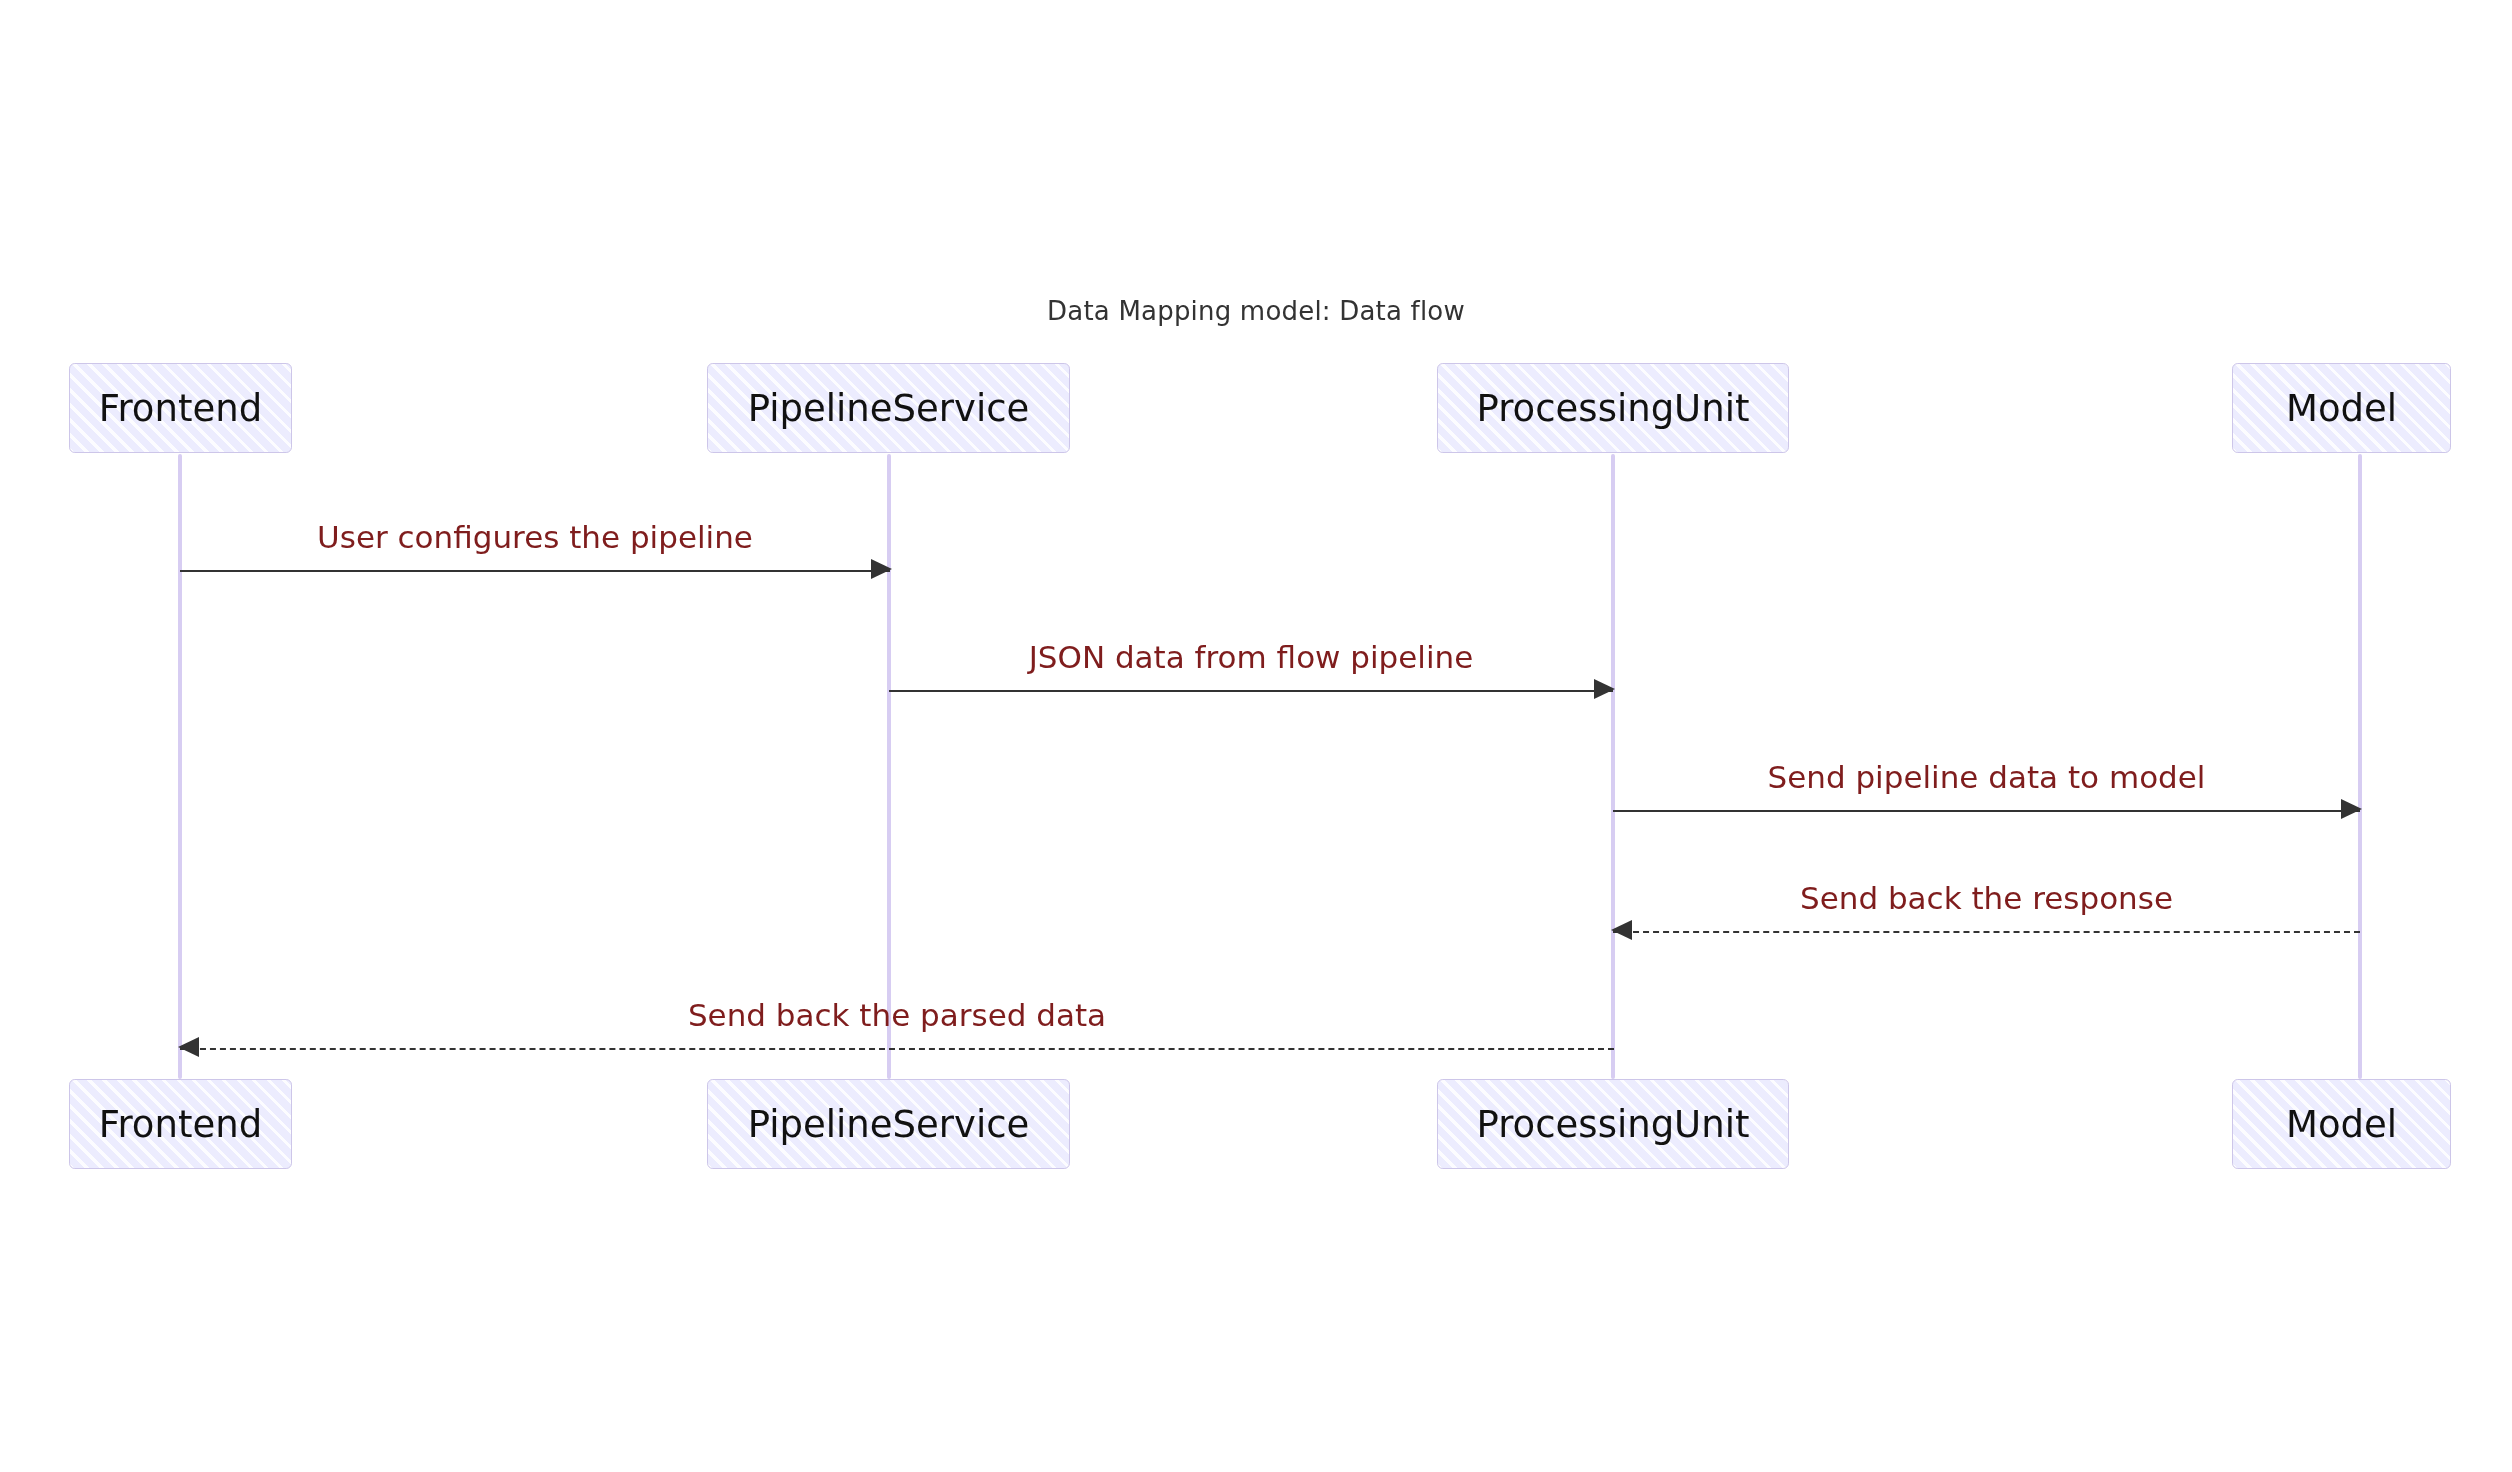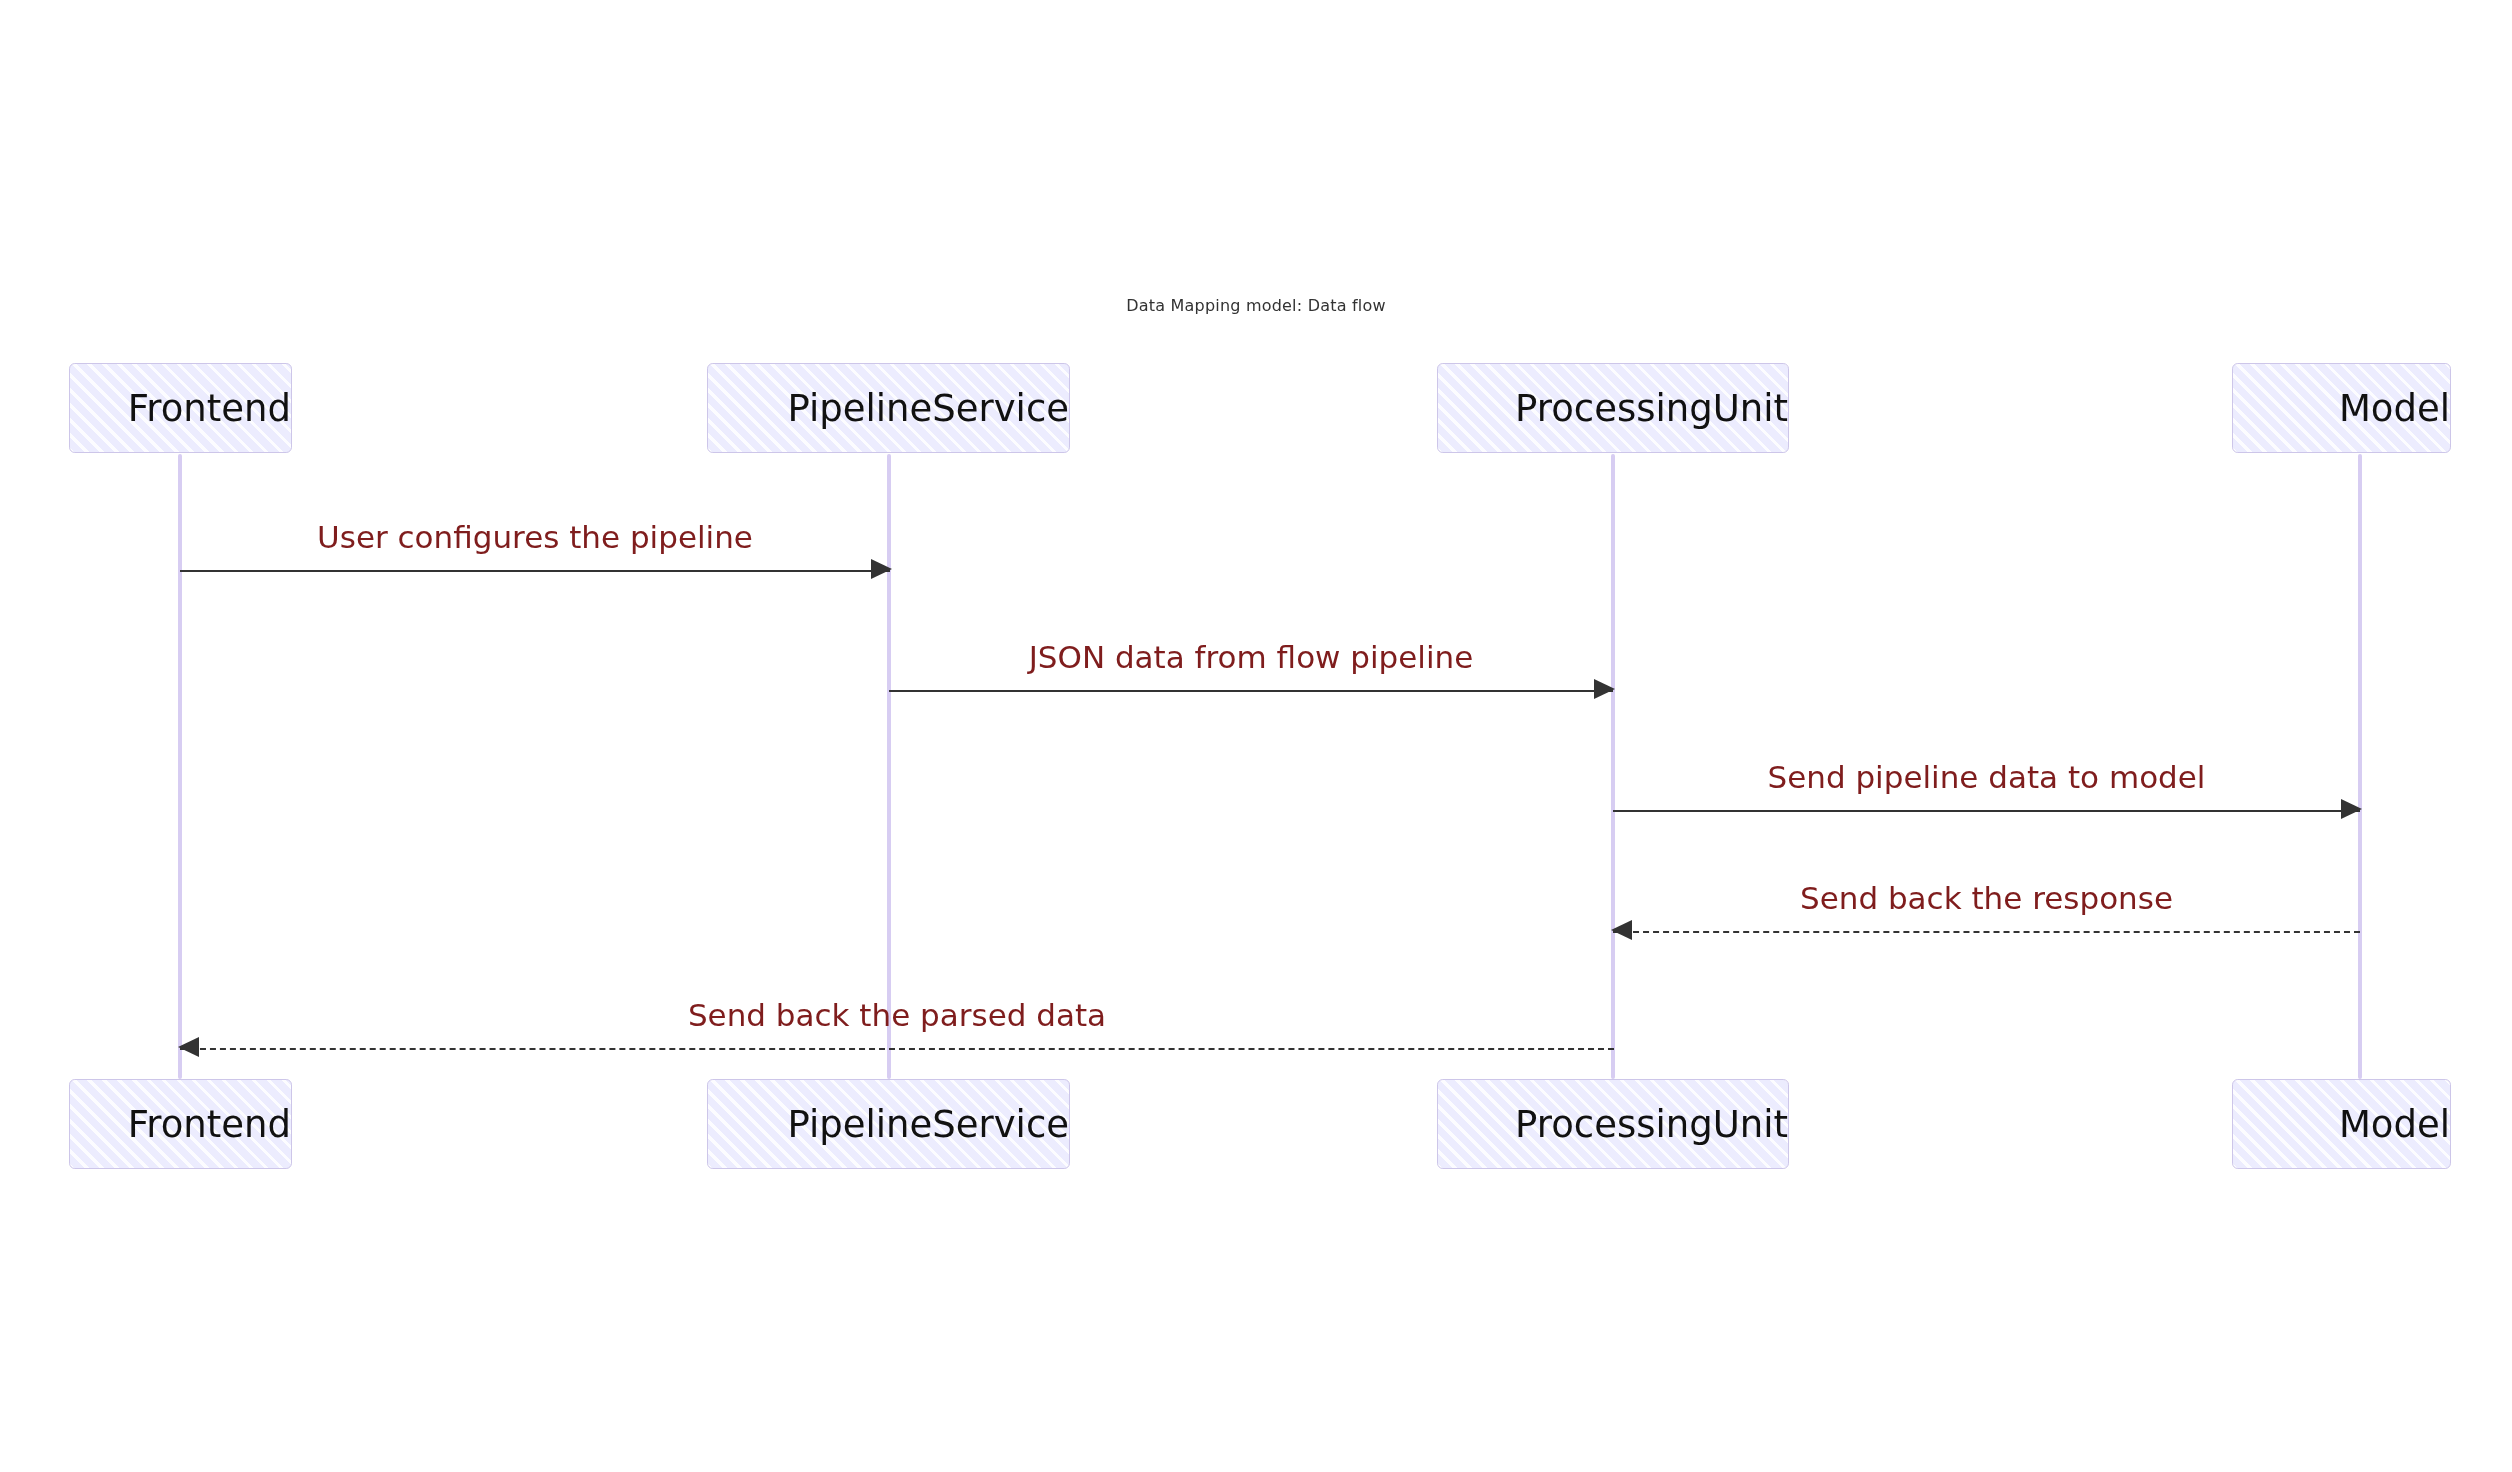--- a/index.html
+++ b/index.html
@@ -4,39 +4,39 @@
 <style>
   html,body{margin:0;padding:0;background:#ffffff;}
   body{width:2512px;height:1473px;position:relative;overflow:hidden;
        font-family:"DejaVu Sans","Liberation Sans",sans-serif;}
 
   #diagram{position:absolute;inset:0;}
 
   
   .diagram-title{
     position:absolute;left:0;right:0;top:296px;text-align:center;
-    font-size:16px;color:#333333;letter-spacing:0.2px;
+    font-size:26px;color:#333333;letter-spacing:0.2px;
     font-family:"DejaVu Sans","Liberation Sans",sans-serif;
   }
 
   
   .lifeline{
     position:absolute;width:3.8px;top:454px;height:625px;
     background:#d7cdf2;border-radius:1.9px;
   }
 
   
   .participant{
     position:absolute;height:90px;
     border:1.9px solid #cdc6e9;border-radius:5.8px;
     background-color:#ececfe;
     background-image:repeating-linear-gradient(45deg,
         rgba(255,255,255,.85) 0px,rgba(255,255,255,.85) 2.9px,
         rgba(0,0,0,0) 2.9px,rgba(0,0,0,0) 10.6px);
-    display:flex;align-items:center;justify-content:flex-end;
+    display:flex;align-items:center;justify-content:center;
     box-sizing:border-box;
   }
   .participant .plabel{
     font-size:37px;color:#111111;white-space:nowrap;
     font-family:"DejaVu Sans","Liberation Sans",sans-serif;
   }
 
   
   .msg{position:absolute;height:0;}
   .msg .line{

